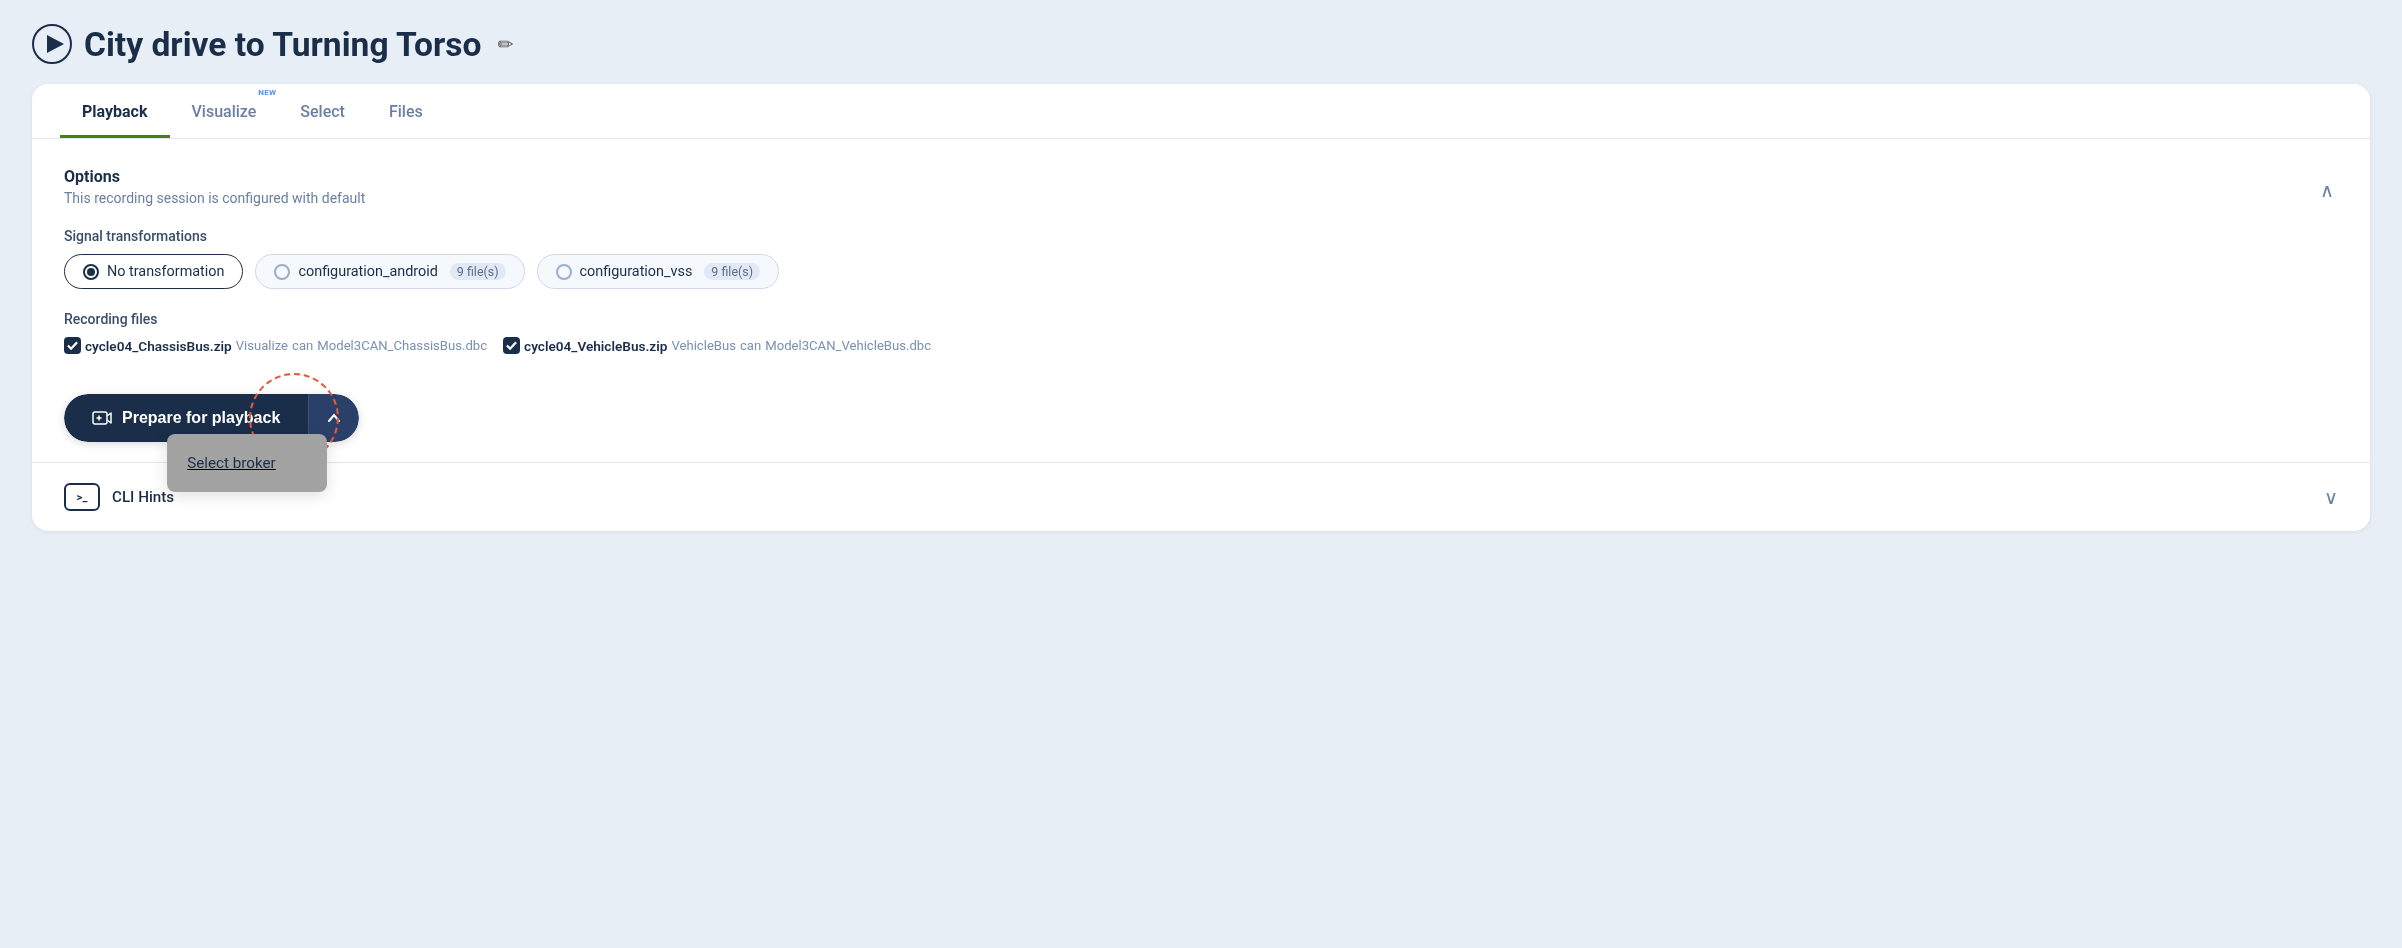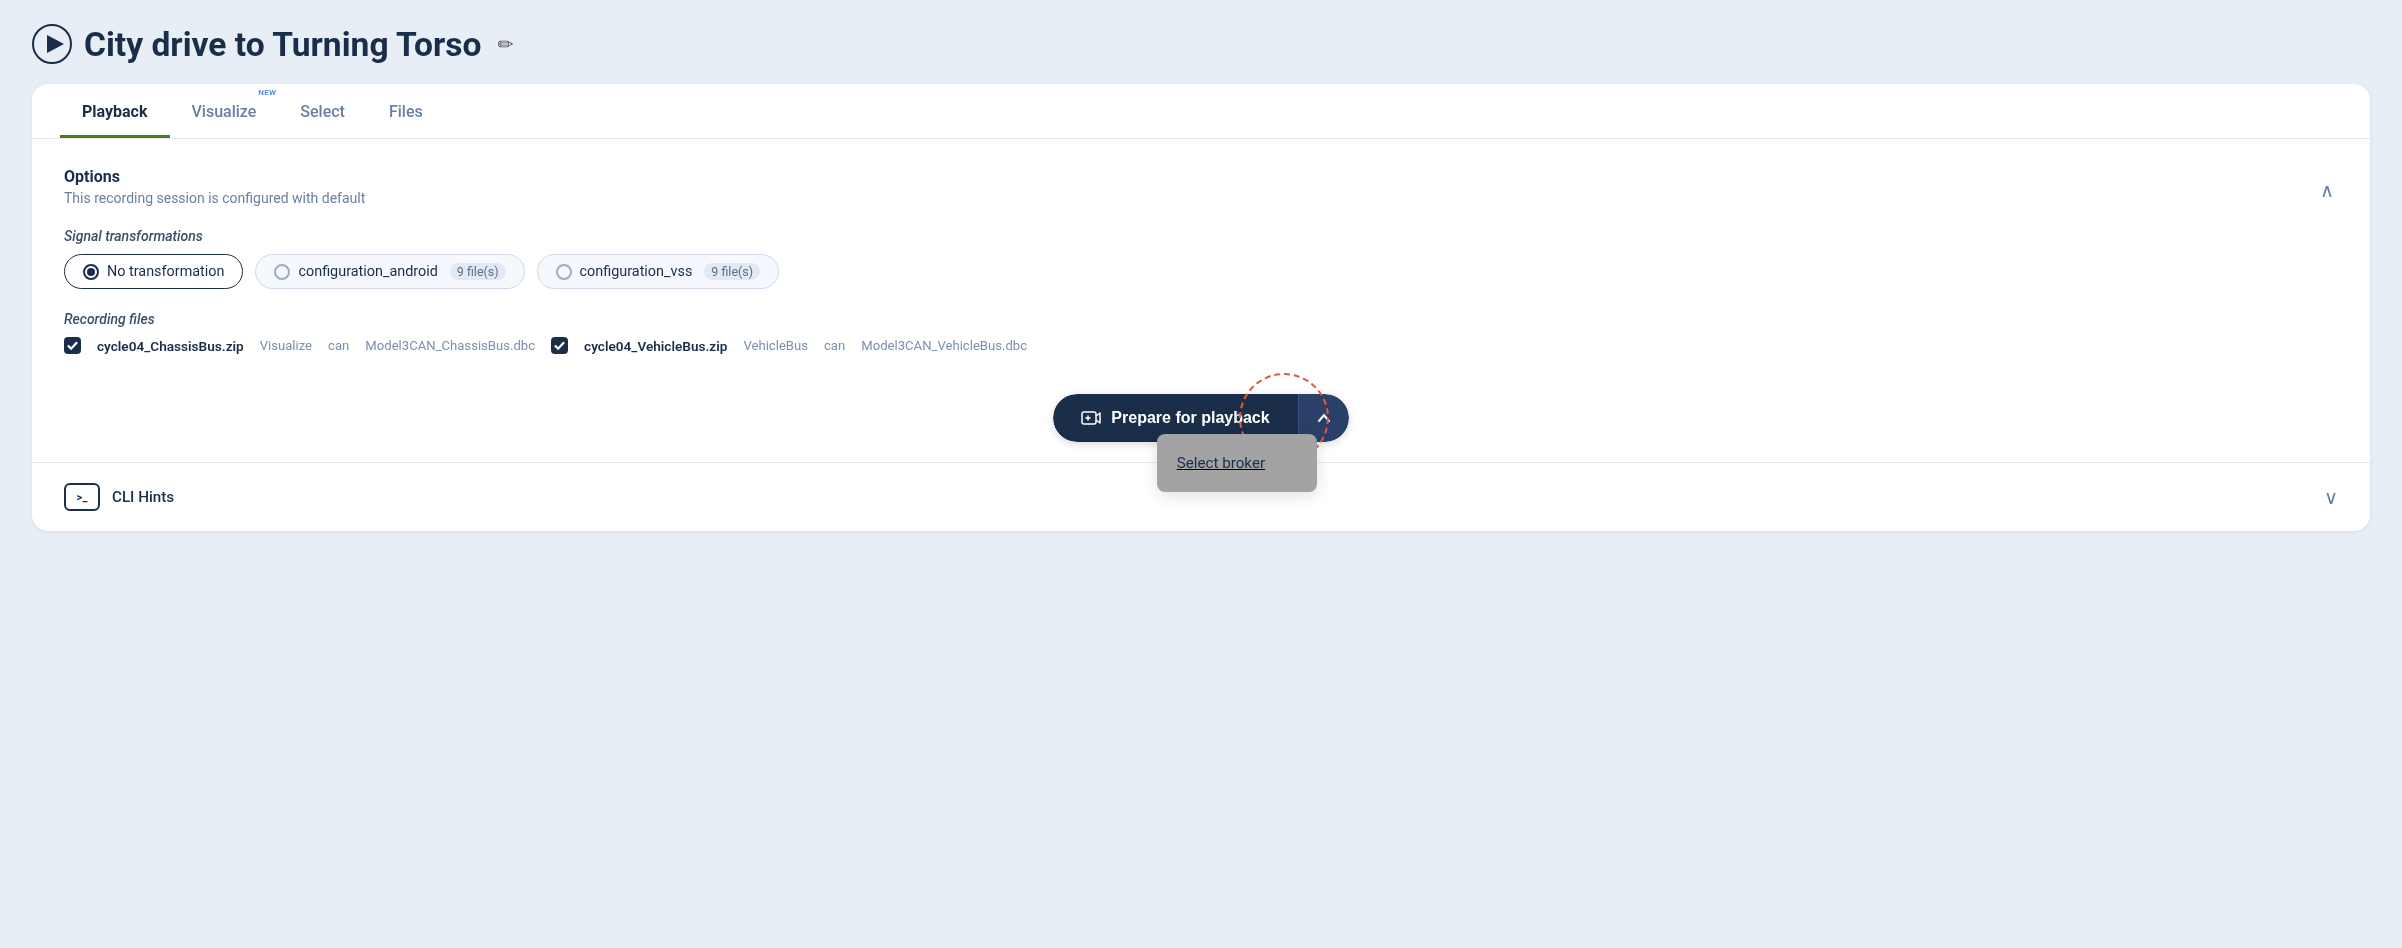--- a/index.html
+++ b/index.html
@@ -93,21 +93,20 @@
       cursor: pointer;
       font-size: 1.2rem;
       color: #6b7fa3;
       padding: 4px;
     }
     .sub-section-label {
       font-size: 0.875rem;
       color: #3a4e6a;
       font-weight: 500;
       margin: 22px 0 10px;
-      font-style: italic;
     }
     .radio-options-row {
       display: flex;
       gap: 12px;
       flex-wrap: wrap;
       margin-bottom: 8px;
     }
     .radio-option {
       display: flex;
       align-items: center;
@@ -156,21 +155,21 @@
     }
     .recording-files-row {
       display: flex;
       gap: 16px;
       flex-wrap: wrap;
       margin-top: 6px;
     }
     .file-item {
       display: flex;
       align-items: center;
-      gap: 16px;
+      gap: 4px;
       font-size: 0.85rem;
       color: #1a2e4a;
       white-space: nowrap;
     }
     .file-checkbox {
       width: 17px;
       height: 17px;
       border-radius: 4px;
       background: #1a2e4a;
       display: flex;
@@ -188,21 +187,21 @@
     .file-name {
       font-weight: 600;
       color: #1a2e4a;
     }
     .file-meta {
       color: #7a90b0;
       font-size: 0.82rem;
     }
     .action-row {
       display: flex;
-      justify-content: center;
+      justify-content: flex-start;
       align-items: center;
       padding: 16px 32px 20px;
       position: relative;
     }
     .prepare-btn-group {
       display: flex;
       align-items: stretch;
       border-radius: 999px;
       overflow: hidden;
       box-shadow: 0 2px 8px rgba(0,0,0,0.15);

